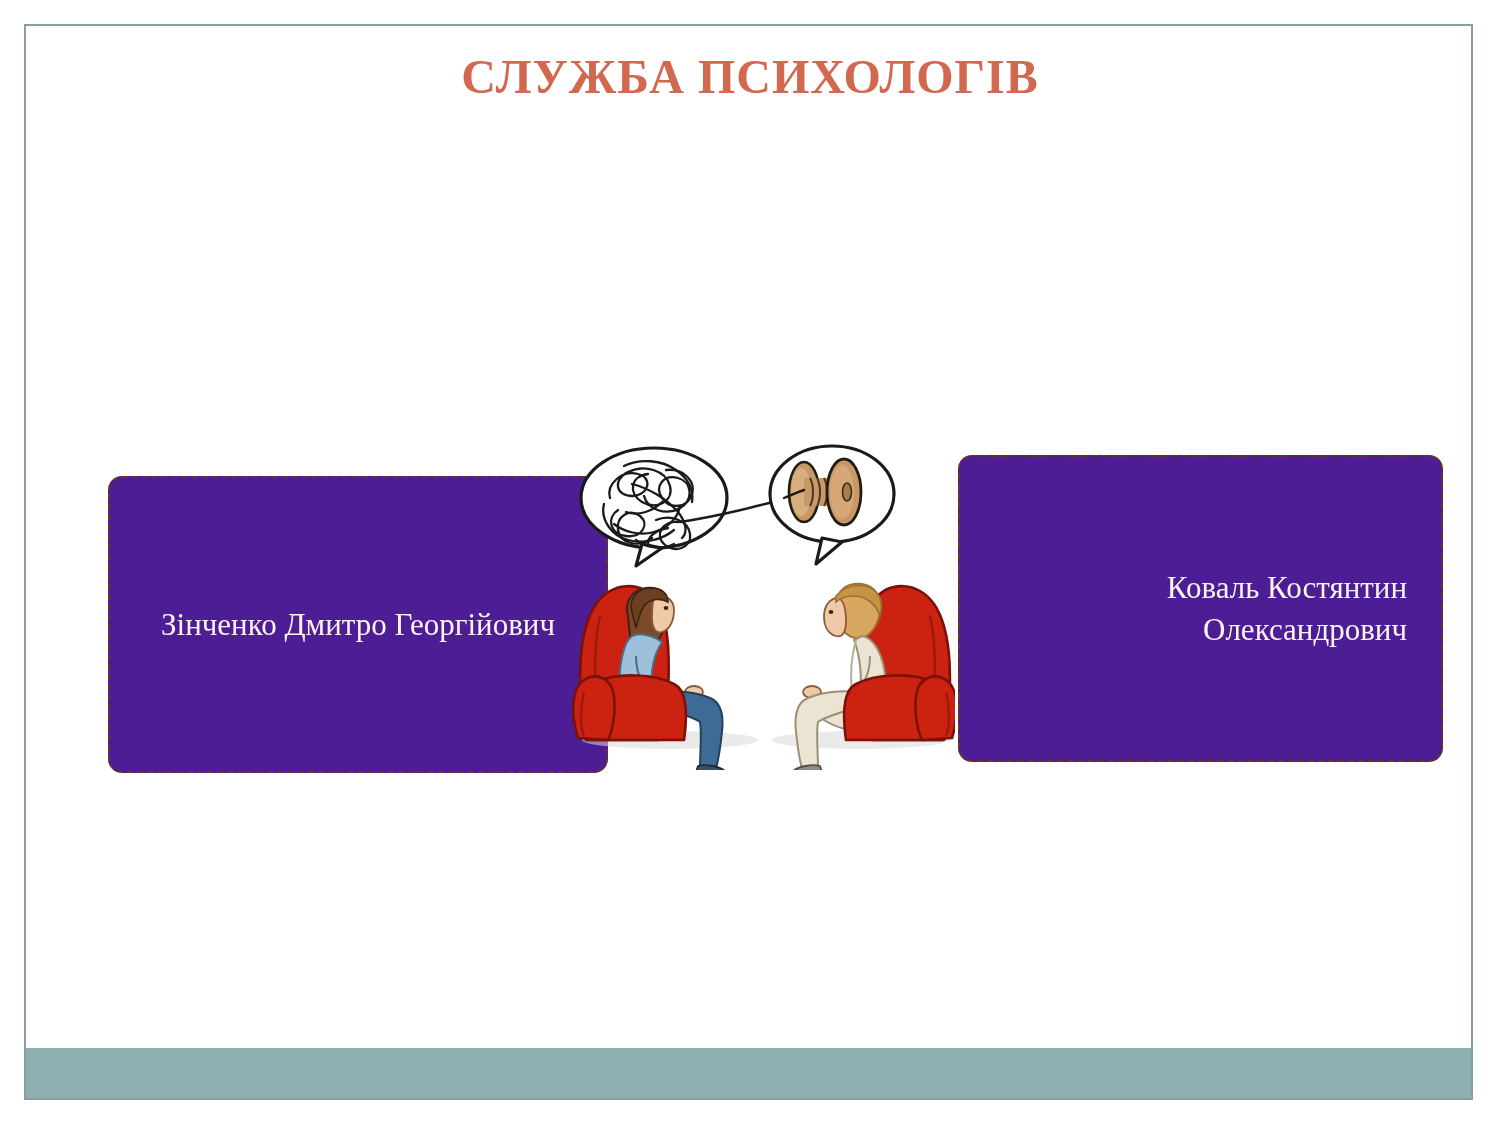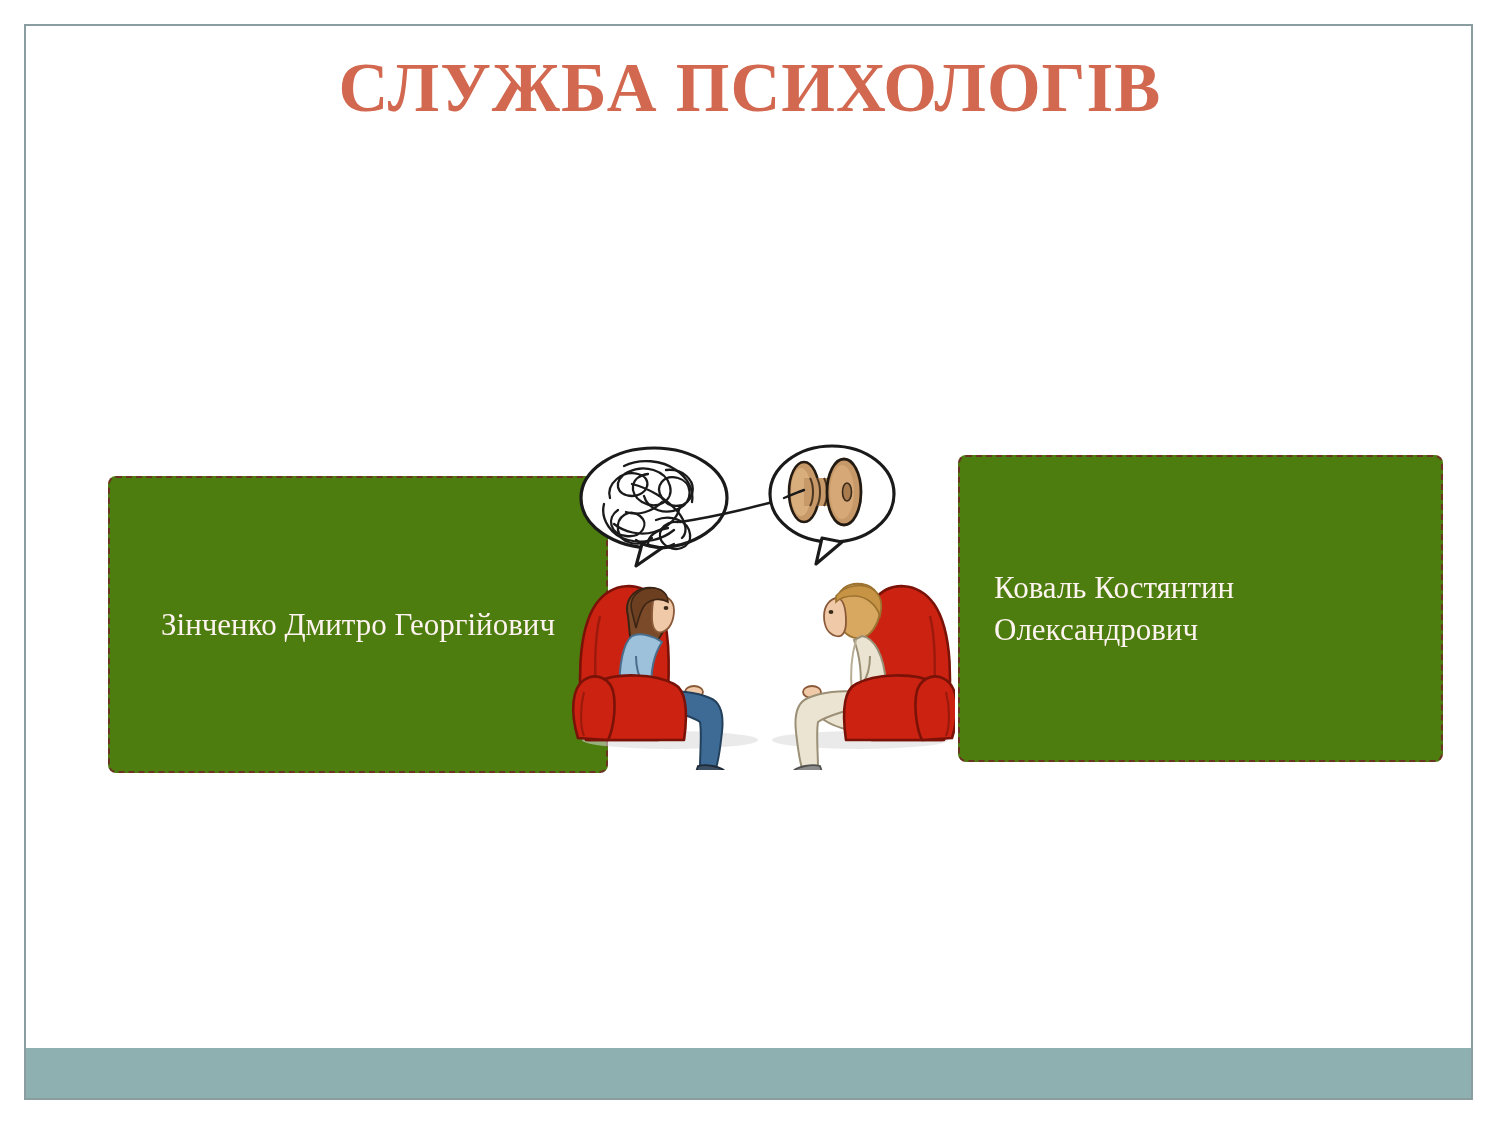--- a/index.html
+++ b/index.html
@@ -45,38 +45,38 @@
 
   
   #slide-title {
     position: absolute;
     left: 0;
     top: 52px;
     width: 1500px;
     text-align: center;
     font-family: "Liberation Serif", "DejaVu Serif", serif;
     font-weight: bold;
-    font-size: 69px;
+    font-size: 48px;
     line-height: 1.05;
     letter-spacing: 1px;
     color: #d2684f;
     white-space: nowrap;
   }
 
   
   .name-card {
     position: absolute;
     box-sizing: border-box;
-    background: #4d7c0f;
+    background: #4c1d95;
     border: 2px dashed #6b3322;
-    border-radius: 8px;
+    border-radius: 14px;
     display: flex;
     align-items: center;
     justify-content: center;
-    text-align: left;
+    text-align: right;
     color: #fdf4ef;
     font-family: "Liberation Serif", "DejaVu Serif", serif;
     font-size: 31px;
     line-height: 1.35;
     padding: 0 34px;
   }
   #card-left {
     left: 60px;
     top: 476px;
     width: 500px;

